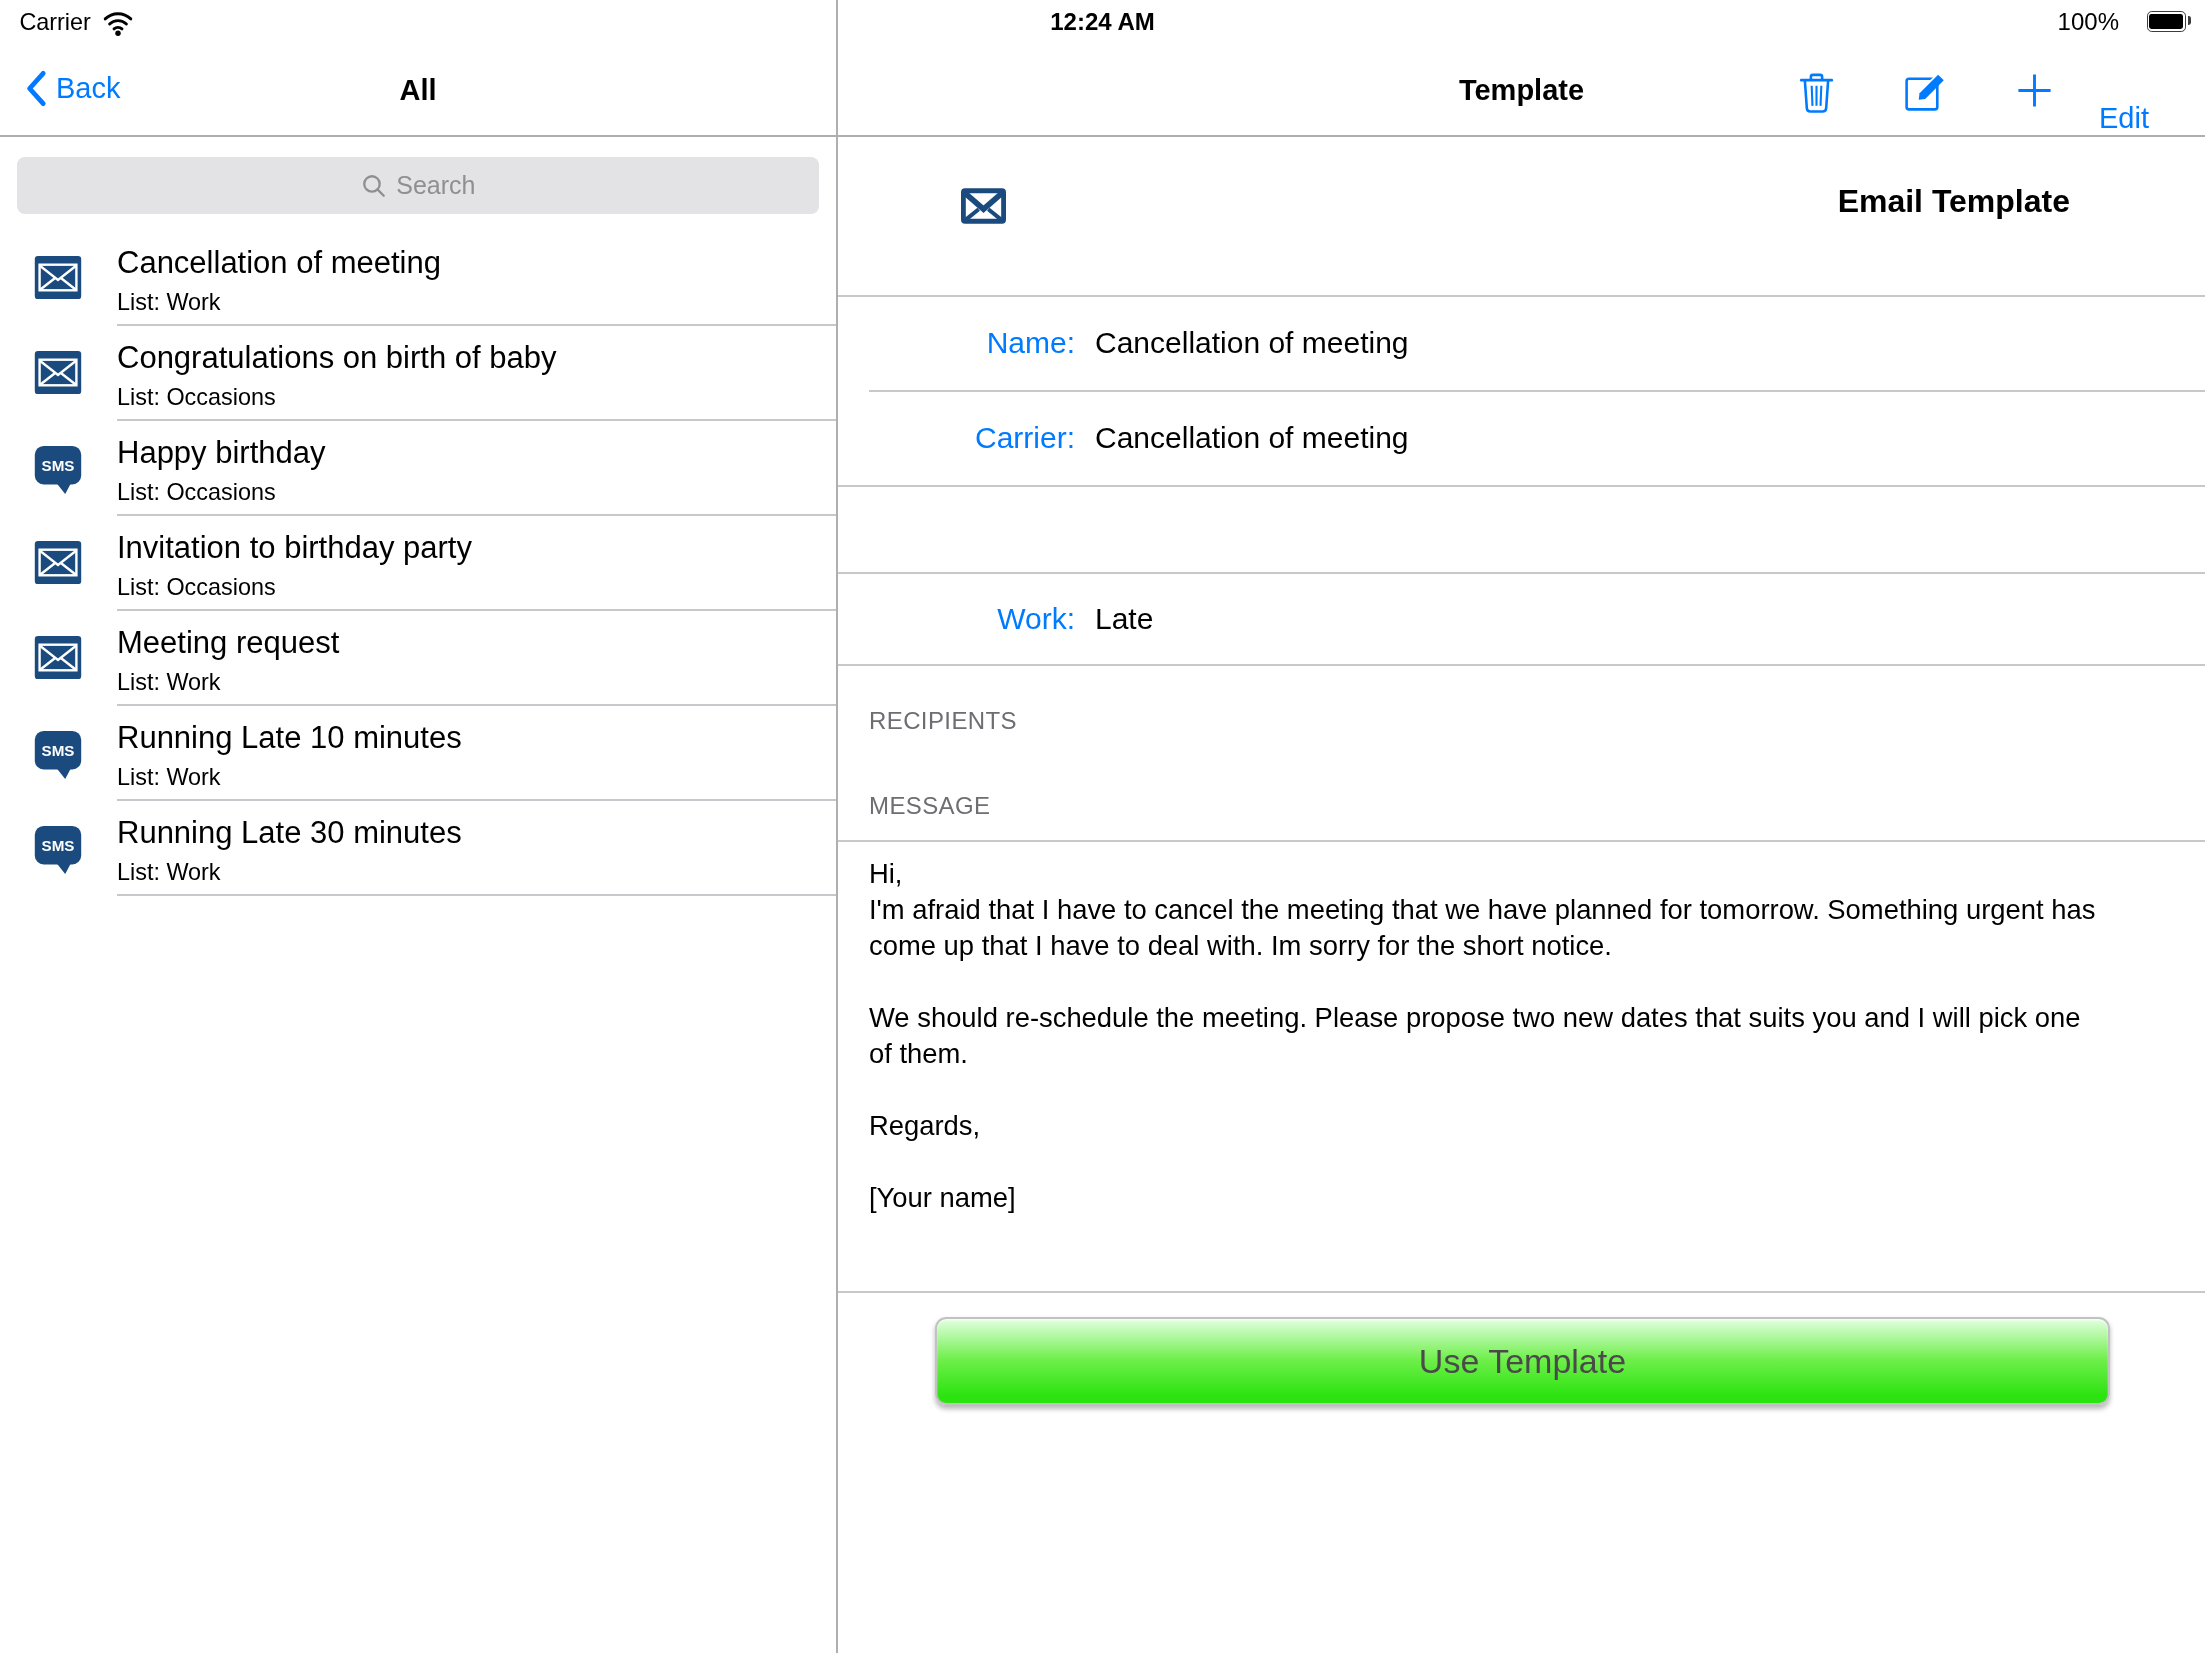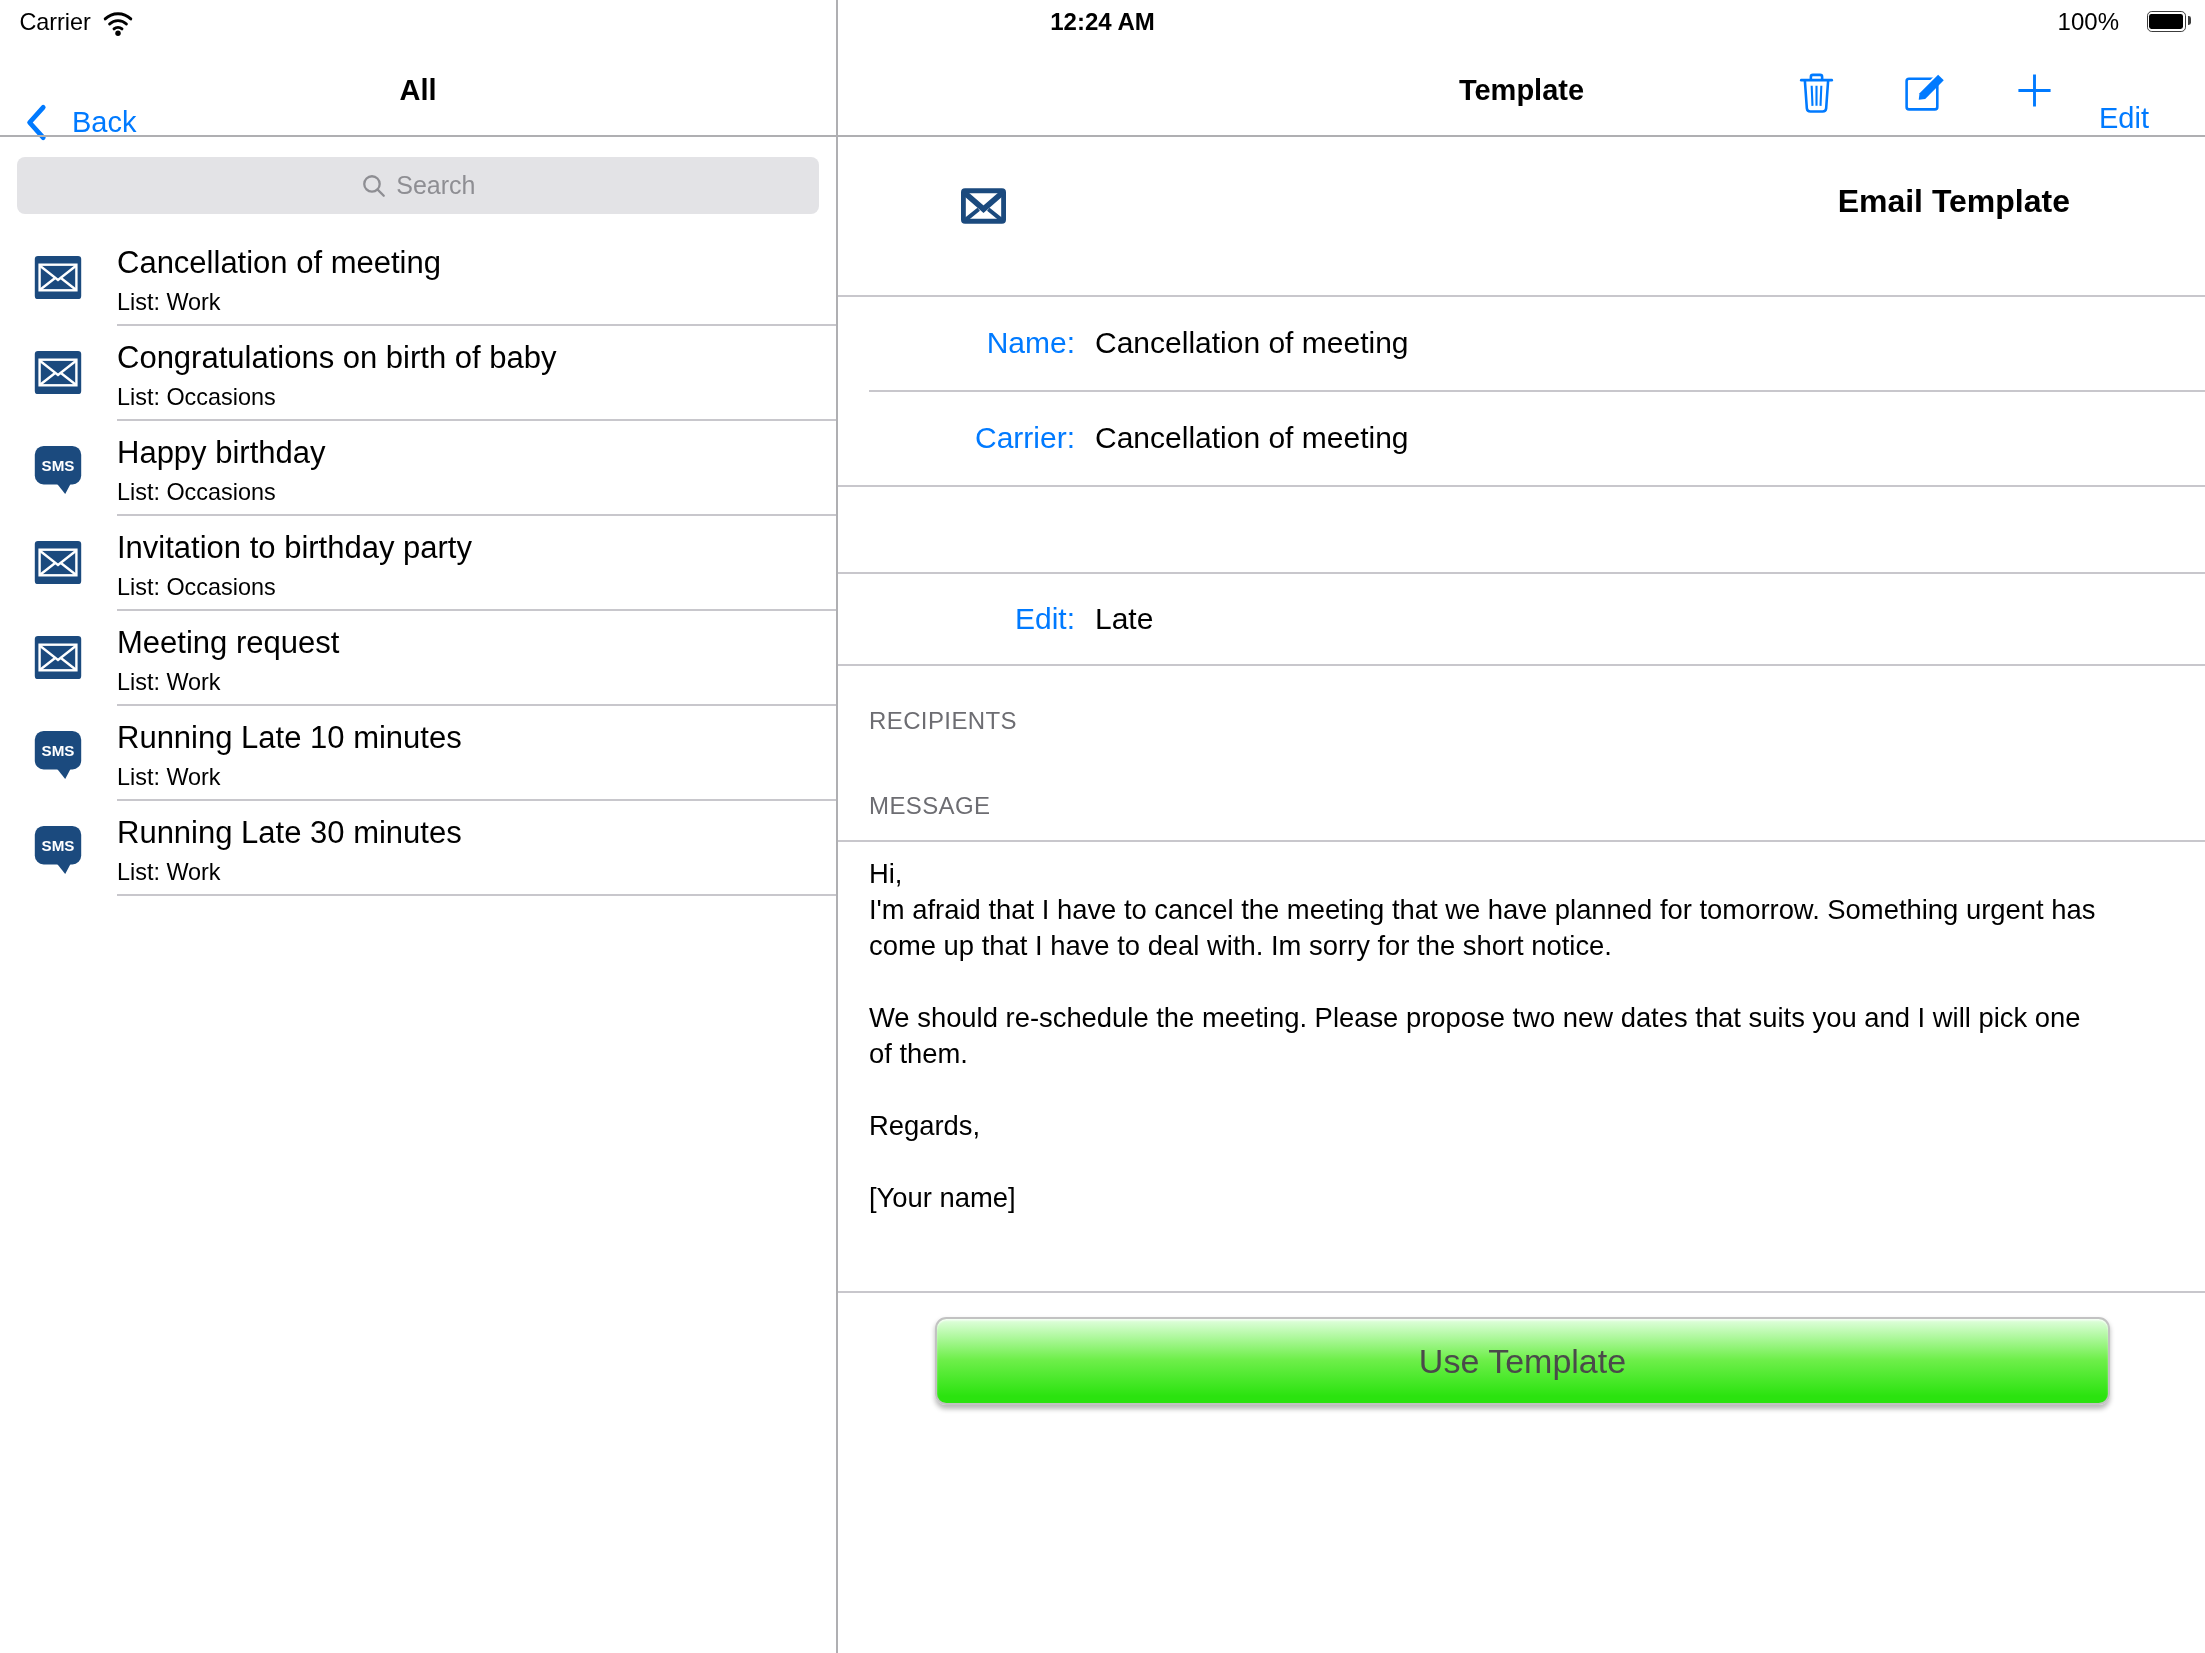--- a/index.html
+++ b/index.html
@@ -25,21 +25,21 @@
   .hl{position:absolute;height:1.6px;background:var(--separator);}
   
   .carrier{left:19.4px;top:10.5px;font-size:23.4px;line-height:1;}
   .wifi{left:102px;top:9.7px;}
   .time{left:0;right:0;top:9.7px;text-align:center;font-size:24px;font-weight:600;line-height:1;}
   .batt-pct{right:86px;top:9.7px;font-size:24px;line-height:1;}
   .battery{right:19.4px;top:11.3px;width:37px;height:18.6px;border:1.6px solid #3C3C3C;border-radius:4.8px;}
   .battery .fill{position:absolute;inset:1.6px;background:#000;border-radius:2.4px;}
   .battery .tip{position:absolute;right:-6.5px;top:4px;width:3.2px;height:9px;background:#3C3C3C;border-radius:0 2.4px 2.4px 0;}
   
-  .back{left:24px;top:69px;display:flex;align-items:center;gap:24px;background:none;border:none;padding:0;cursor:pointer;margin-top:34px;}
+  .back{left:24px;top:69px;display:flex;align-items:center;gap:8px;background:none;border:none;padding:0;cursor:pointer;}
   .back span{font-size:29px;color:var(--accent);line-height:1;}
   .ltitle{left:0;top:76px;width:836px;text-align:center;font-size:29px;font-weight:700;line-height:1;}
   .rtitle{left:838px;top:76px;width:1367px;text-align:center;font-size:29px;font-weight:700;line-height:1;}
   .navicon{background:none;border:none;padding:0;cursor:pointer;position:absolute;}
   .trash{left:1798px;top:71px;}
   .compose{left:1905px;top:69px;}
   .plus{left:2016px;top:72px;}
   .editbtn{position:absolute;left:2099px;top:76px;background:none;border:none;padding:0;cursor:pointer;
     font-size:29px;color:var(--accent);font-family:inherit;line-height:1;margin-top:28px;}
   .nav-hairline{left:0;right:0;top:135px;height:1.6px;background:var(--chrome-line);}
@@ -215,21 +215,21 @@
 
   <div class="abs flabel" style="top:328px;">Name:</div>
   <div class="abs fvalue" style="top:328px;">Cancellation of meeting</div>
   <div class="hl" style="left:869px;right:0;top:390px;"></div>
 
   <div class="abs flabel" style="top:423px;">Carrier:</div>
   <div class="abs fvalue" style="top:423px;">Cancellation of meeting</div>
   <div class="hl" style="left:838px;right:0;top:485px;"></div>
 
   <div class="hl" style="left:838px;right:0;top:572px;"></div>
-  <div class="abs flabel" style="top:604px;">Edit:</div>
+  <div class="abs flabel" style="top:604px;">Work:</div>
   <div class="abs fvalue" style="top:604px;">Late</div>
   <div class="hl" style="left:838px;right:0;top:664px;"></div>
 
   <div class="abs seclabel" style="top:709px;">RECIPIENTS</div>
   <div class="abs seclabel" style="top:794px;">MESSAGE</div>
   <div class="hl" style="left:838px;right:0;top:840px;"></div>
 
   <div class="abs msg">Hi,
 I'm afraid that I have to cancel the meeting that we have planned for tomorrow. Something urgent has come up that I have to deal with. Im sorry for the short notice.
 

